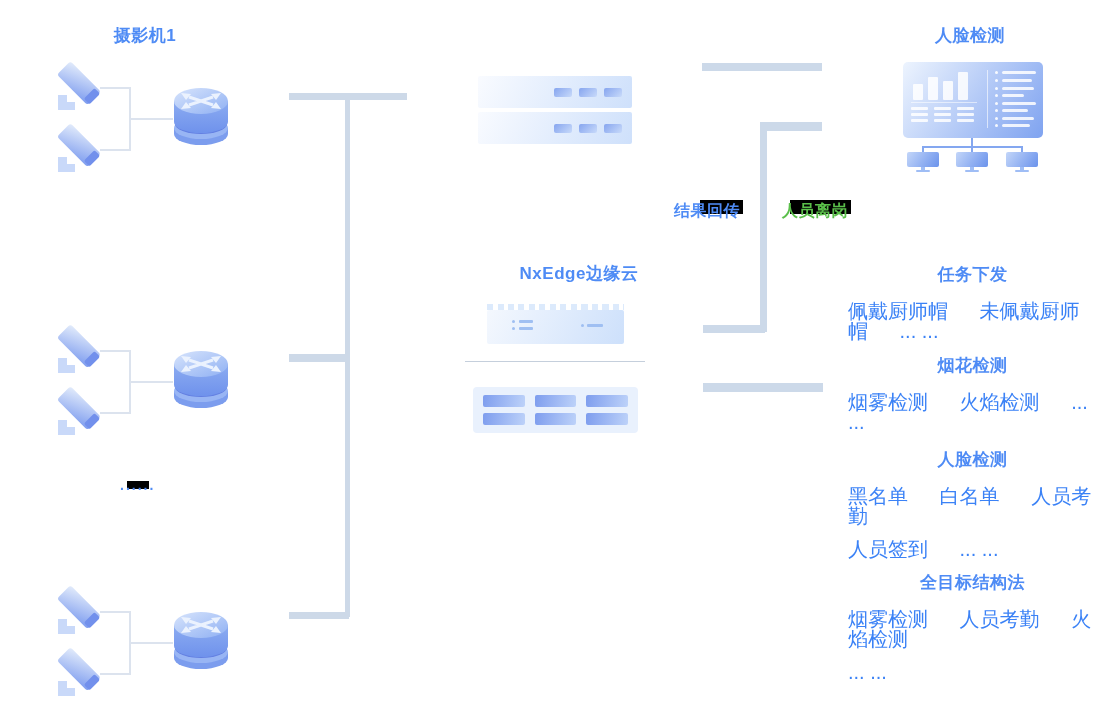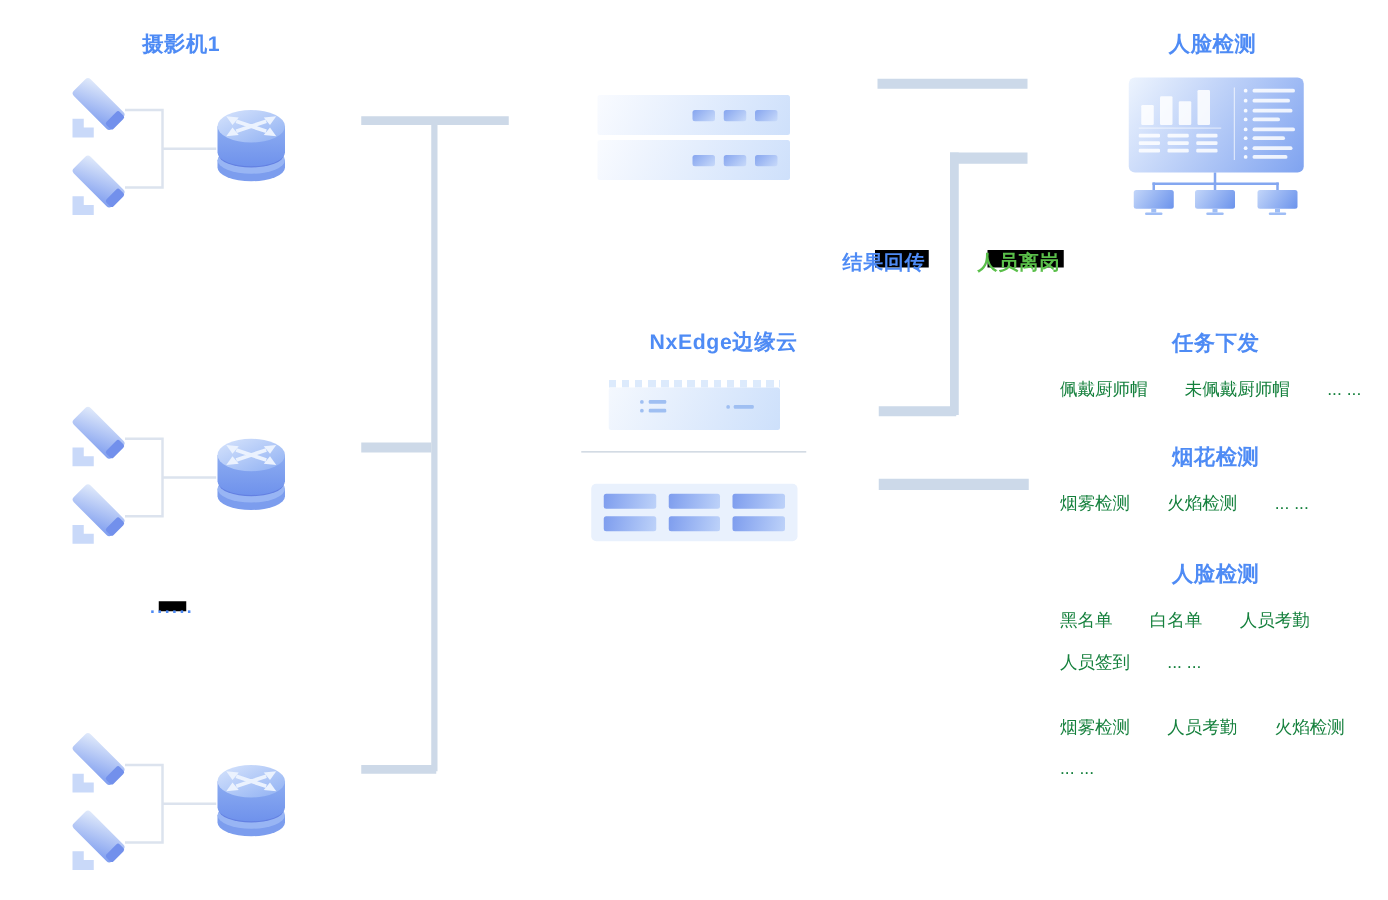--- a/index.html
+++ b/index.html
@@ -73,21 +73,21 @@
   
   .dots-artifact{position:absolute;left:120px;top:481px;width:56px;height:10px;
                  font-size:14px;font-weight:700;letter-spacing:2px;line-height:8px;color:#4e8bf5;}
   .dots-artifact .txt{position:relative;z-index:1;}
   .dots-artifact::before{content:"";position:absolute;left:7px;top:0;width:22px;height:8px;background:#000;z-index:0;}
 
   
   .det-block{position:absolute;left:845px;width:255px;}
   .det-title{text-align:center;font-size:17px;font-weight:600;color:#4e8bf5;
              letter-spacing:.5px;margin-bottom:15px;}
-  .det-line{font-size:14px;color:#15803d;line-height:20px;padding-left:3px;margin-top:13px;}
+  .det-line{font-size:20px;color:#3b82f6;line-height:20px;padding-left:3px;margin-top:13px;}
   .det-line:first-of-type{margin-top:0;}
   .det-line span{margin-right:26px;}
   .det-line span:last-child{margin-right:0;}
 </style>
 </head>
 <body>
 
 <div id="stage">
 
   <svg width="0" height="0" style="position:absolute" aria-hidden="true">
@@ -292,20 +292,21 @@
   <div class="det-block" style="top:354px">
     <div class="det-title">烟花检测</div>
     <div class="det-line">
       <span>烟雾检测</span>
       <span>火焰检测</span>
       <span>... ...</span>
     </div>
   </div>
 
   <div class="det-block" style="top:571px">
+    <div class="det-title">全目标结构法</div>
     <div class="det-line">
       <span>烟雾检测</span>
       <span>人员考勤</span>
       <span>火焰检测</span>
     </div>
     <div class="det-line">
       <span>... ...</span>
     </div>
   </div>
 

